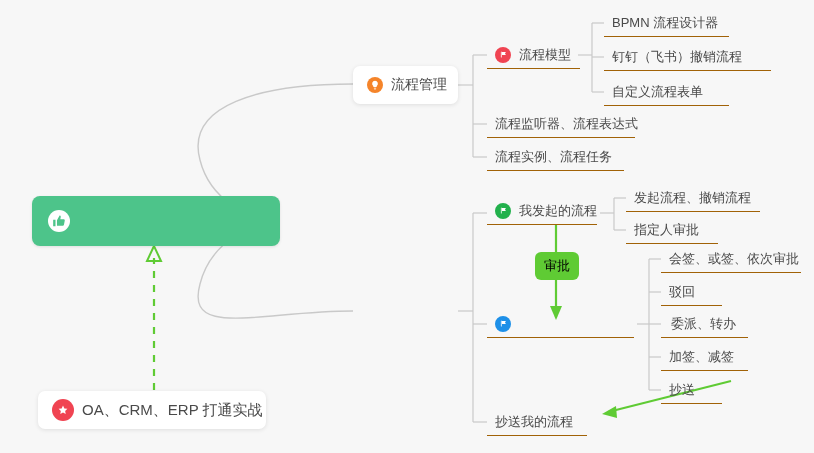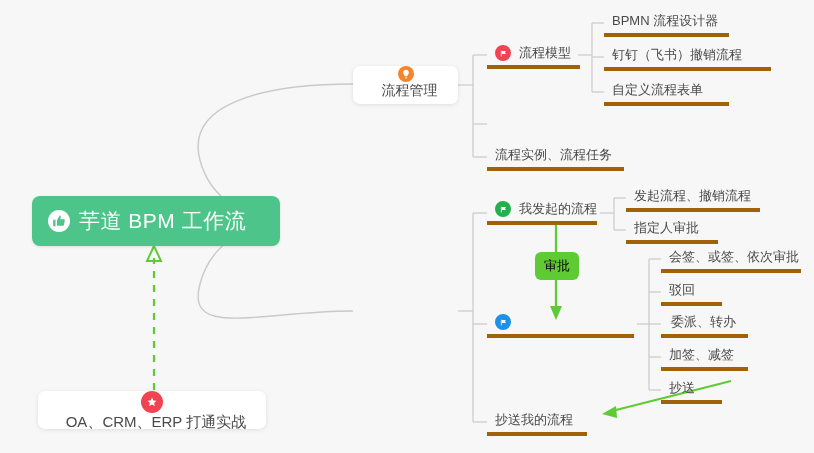--- a/index.html
+++ b/index.html
@@ -55,41 +55,40 @@
     position: absolute;
     background: #ffffff;
     border-radius: 7px;
     display: flex;
     align-items: center;
     padding: 0 14px;
     box-sizing: border-box;
     box-shadow: 0 1px 4px rgba(0,0,0,0.10);
     height: 38px;
     white-space: nowrap;
-    flex-direction: column;
   }
   .card-label {
     font-size: 14px;
     color: #4a4a4a;
     margin-left: 8px;
   }
   #node-process-mgmt { left: 353px; top: 66px; width: 105px; }
   #node-approval-center { left: 353px; top: 292px; width: 105px; }
   #node-integration { left: 38px; top: 391px; width: 228px; height: 38px; }
   #node-integration .card-label { font-size: 15px; }
 
   
   .text-node {
     position: absolute;
     display: flex;
     align-items: center;
     height: 28px;
     padding: 0 10px 0 8px;
     box-sizing: border-box;
-    border-bottom: 4px solid #a16207;
+    border-bottom: 1px solid #a16207;
     white-space: nowrap;
     font-size: 13px;
     color: #4a4a4a;
     background: transparent;
   }
   .text-node .tn-label { margin-left: 0; }
   .text-node.with-icon .tn-label { margin-left: 8px; }
 
   
   .ic {
@@ -171,21 +170,20 @@
     <path d="M 154 390 L 154 258" fill="none" stroke="#5fcb34" stroke-width="2.2" stroke-dasharray="7 7"></path>
     <path d="M 154 246 L 147 261 L 161 261 Z" fill="none" stroke="#5fcb34" stroke-width="2"></path>
   </svg>
 
   <div class="root-node">
     <span class="ic ic-lg" style="background:#ffffff;">
       <svg width="14" height="14" viewBox="0 0 24 24" fill="#4dc48a">
         <path d="M2 10h4v11H2zM8.5 10.5 13 2.5c1.4 0 2.3 1.1 2 2.5l-.8 3.8H20c1.2 0 2.1 1.1 1.9 2.3l-1.4 7.2c-.2 1-1 1.7-2 1.7H8.5z"></path>
       </svg>
     </span>
-    <span class="root-label">芋道 BPM 工作流</span>
   </div>
 
   <div class="card-node" id="node-process-mgmt">
     <span class="ic" style="background:#f5842a;">
       <svg width="10" height="10" viewBox="0 0 24 24" fill="#ffffff">
         <path d="M12 2a7 7 0 0 0-4 12.7V17h8v-2.3A7 7 0 0 0 12 2z"></path>
         <rect x="9" y="18.4" width="6" height="1.8" rx="0.9"></rect>
         <rect x="10" y="21" width="4" height="1.6" rx="0.8"></rect>
       </svg>
     </span>
@@ -205,20 +203,23 @@
   <div class="text-node with-icon" style="left:487px; top:41px; width:93px;">
     <span class="ic" style="background:#f04452;">
       <svg width="9" height="9" viewBox="0 0 24 24" fill="#ffffff">
         <rect x="5" y="4" width="2.2" height="16" rx="1"></rect>
         <path d="M8 5h10.5l-2.6 4 2.6 4H8z"></path>
       </svg>
     </span>
     <span class="tn-label">流程模型</span>
   </div>
 
+  <div class="text-node" style="left:487px; top:110px; width:148px;">
+    <span class="tn-label">流程监听器、流程表达式</span>
+  </div>
 
   <div class="text-node" style="left:487px; top:143px; width:137px;">
     <span class="tn-label">流程实例、流程任务</span>
   </div>
 
   <div class="text-node" style="left:604px; top:9px; width:125px;">
     <span class="tn-label">BPMN 流程设计器</span>
   </div>
   <div class="text-node" style="left:604px; top:43px; width:167px;">
     <span class="tn-label">钉钉（飞书）撤销流程</span>

